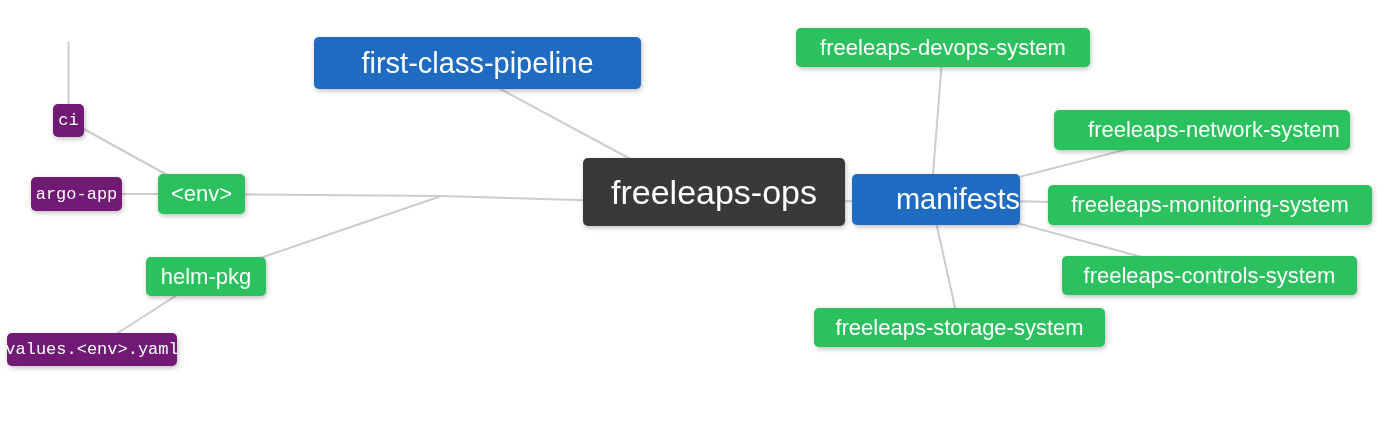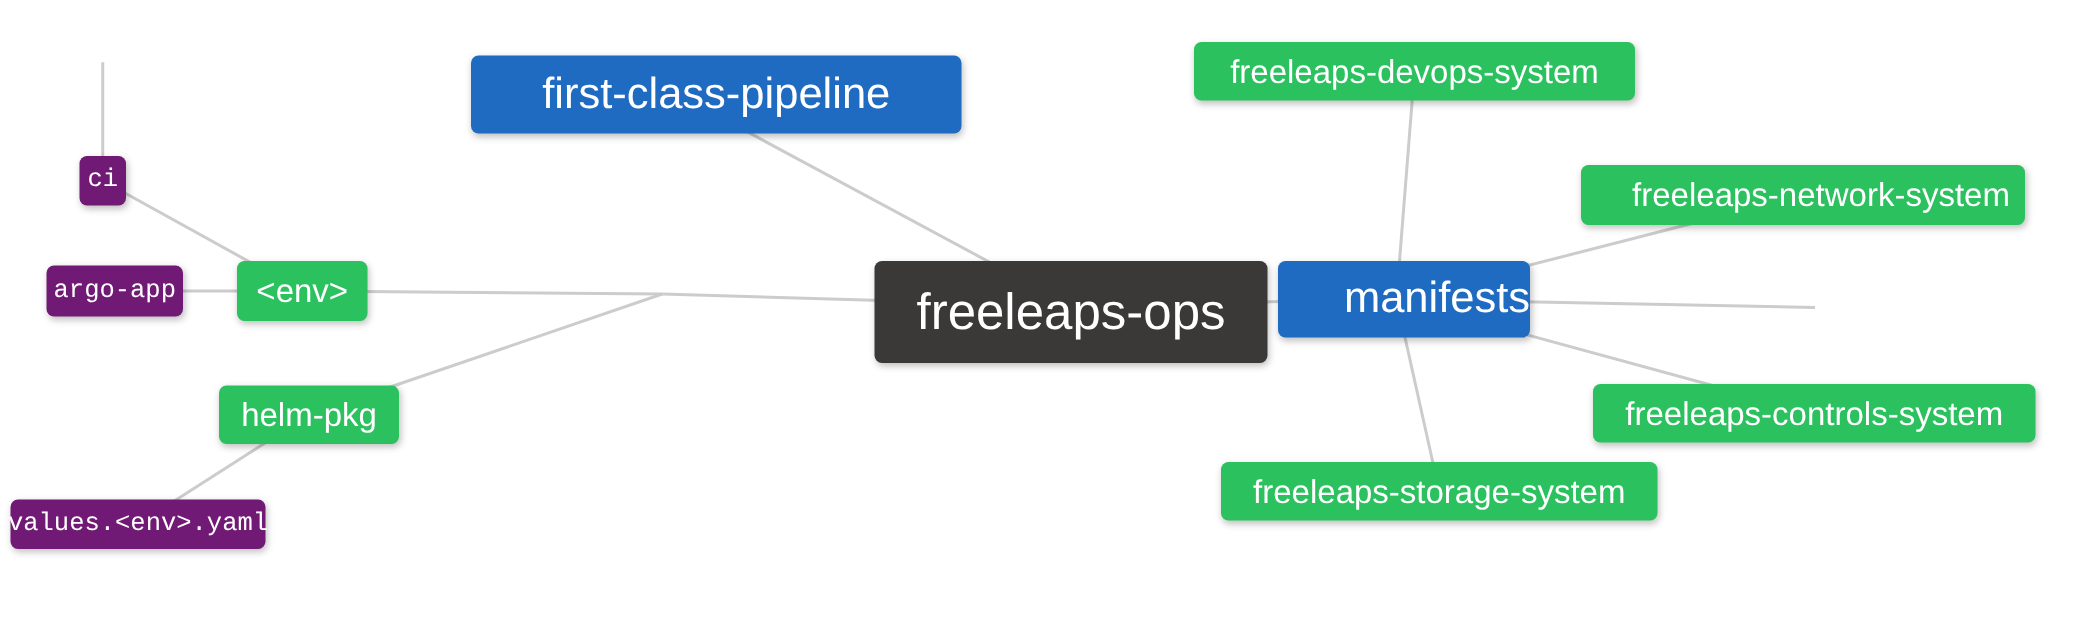--- a/index.html
+++ b/index.html
@@ -85,36 +85,39 @@
 
   <div class="node red f3" style="left:7px;   top:333px; width:170px; height:33px;">
     <span>values.&lt;env&gt;.yaml</span>
   </div>
 
   <div class="node blue f1" style="left:314px; top:37px;  width:327px; height:52px;">
     <span>first-class-pipeline</span>
   </div>
 
 
-  <div class="node dark f-root" style="left:583px; top:174px; width:262px; height:68px;">
+  <div class="node dark f-root" style="left:583px; top:158px; width:262px; height:68px;">
     <span>freeleaps-ops</span>
   </div>
 
   <div class="node blue f1" style="left:852px; top:174px; width:168px; height:51px;padding-left:44px;">
     <span>manifests</span>
   </div>
 
   <div class="node green f2" style="left:796px; top:28px;  width:294px; height:39px;">
     <span>freeleaps-devops-system</span>
   </div>
 
   <div class="node green f2" style="left:1054px; top:110px; width:296px; height:40px;padding-left:24px;">
     <span>freeleaps-network-system</span>
   </div>
 
+  <div class="node green f2" style="left:1048px; top:185px; width:324px; height:40px;">
+    <span>freeleaps-monitoring-system</span>
+  </div>
 
   <div class="node green f2" style="left:1062px; top:256px; width:295px; height:39px;">
     <span>freeleaps-controls-system</span>
   </div>
 
   <div class="node green f2" style="left:814px; top:308px; width:291px; height:39px;">
     <span>freeleaps-storage-system</span>
   </div>
 
 </div>

